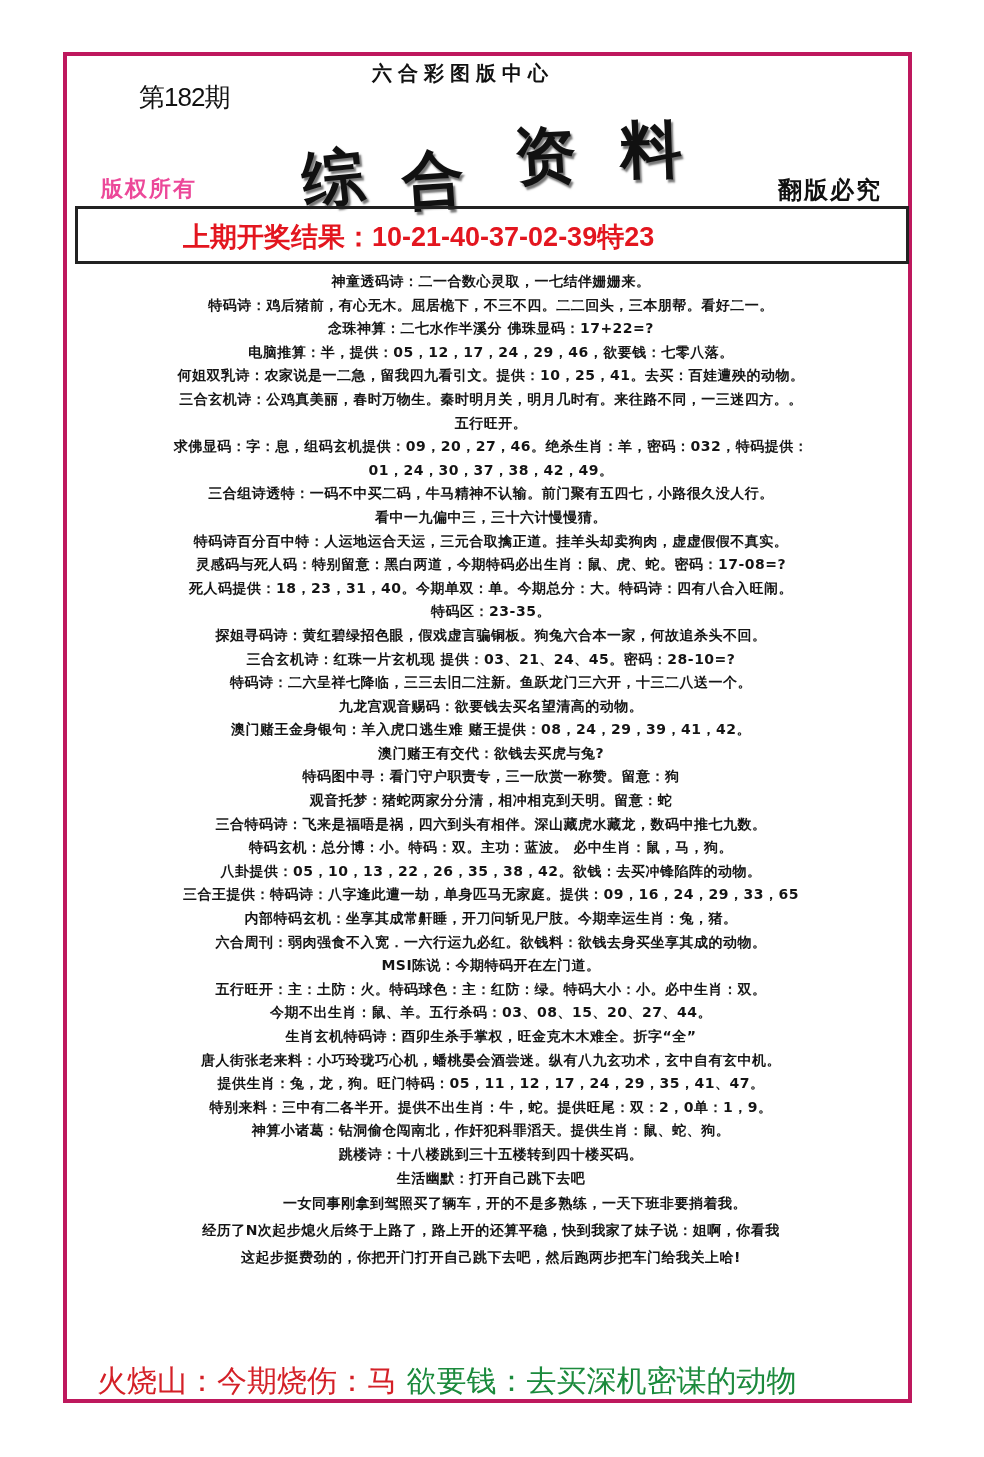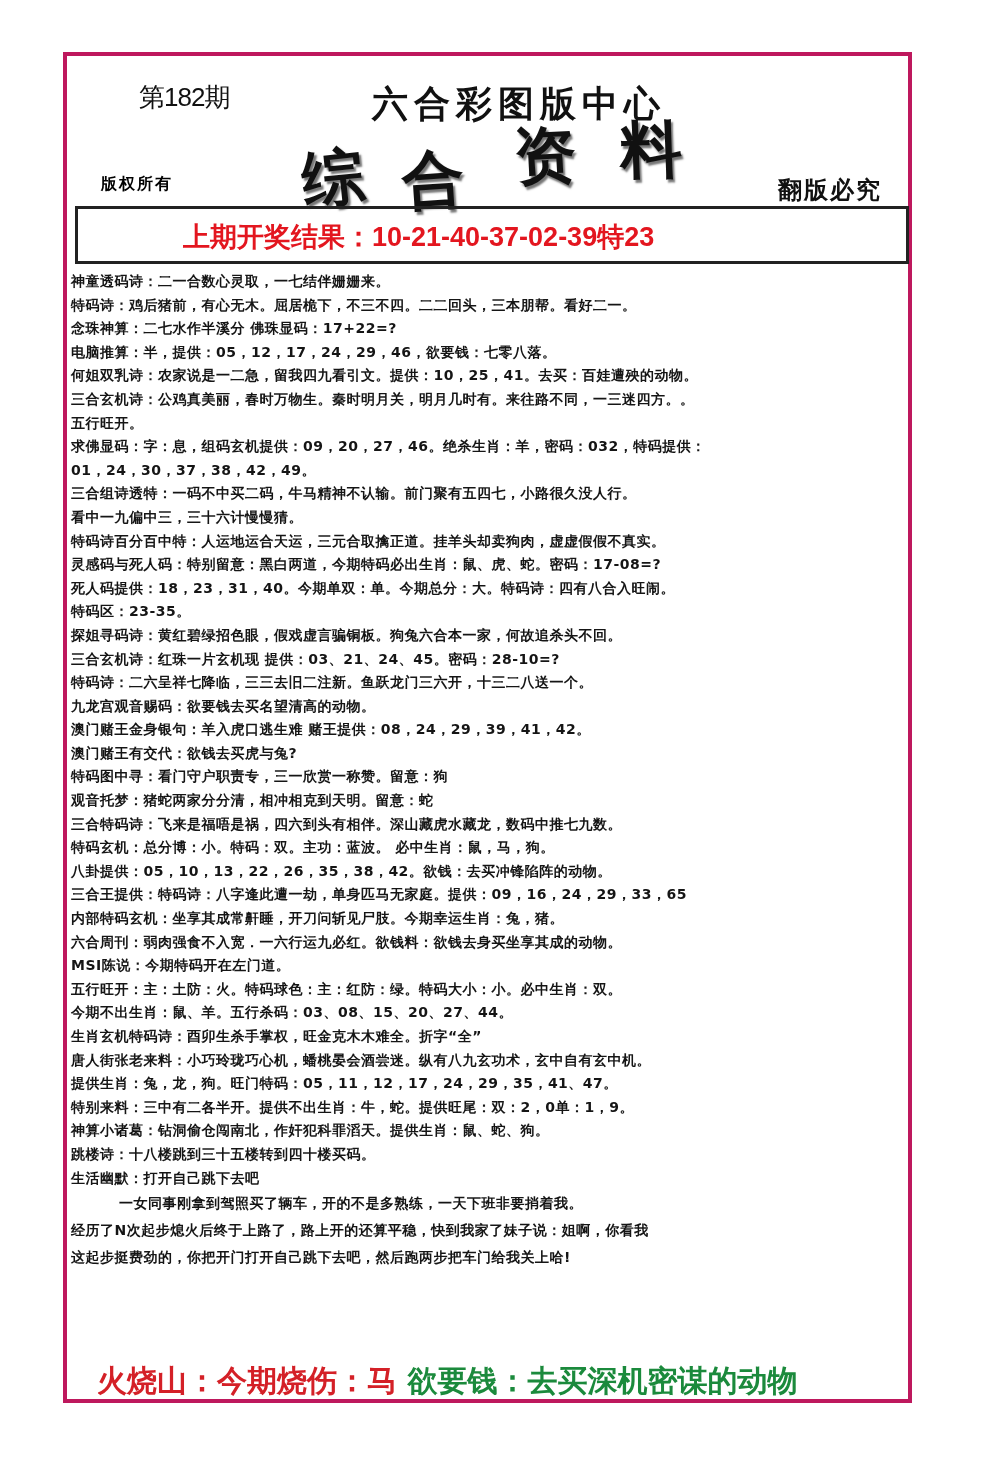--- a/index.html
+++ b/index.html
@@ -30,23 +30,23 @@
       left: 72px;
       top: 24px;
       font-family: "Liberation Sans", sans-serif;
       font-size: 26px;
       letter-spacing: -1px;
       color: #111;
     }
     .brand-title {
       position: absolute;
       left: 305px;
-      top: 24px;
-      font-family: "DejaVu Serif", serif;
-      font-size: 36px;
+      top: 4px;
+      font-family: "DejaVu Serif", serif;
+      font-size: 20px;
       font-weight: bold;
       letter-spacing: 6px;
       color: #111;
     }
     .big-title {
       position: absolute;
       left: 235px;
       top: 56px;
       width: 420px;
       height: 90px;
@@ -61,23 +61,23 @@
     }
     .big-title .c1 { left: 0px;   top: 24px; transform: rotate(-6deg); }
     .big-title .c2 { left: 100px; top: 26px; transform: rotate(-4deg); }
     .big-title .c3 { left: 212px; top: 2px;  transform: rotate(-3deg); }
     .big-title .c4 { left: 318px; top: -4px; transform: rotate(-2deg); }
     .copyright-left {
       position: absolute;
       left: 34px;
       top: 118px;
       font-family: "DejaVu Serif", serif;
-      font-size: 16px;
-      font-weight: bold;
-      color: #000000;
+      font-size: 22px;
+      font-weight: bold;
+      color: #ec4899;
       letter-spacing: 2px;
       text-align: center;
     }
     .copyright-right {
       position: absolute;
       right: 26px;
       top: 118px;
       font-family: "DejaVu Serif", serif;
       font-size: 24px;
       font-weight: bold;
@@ -111,34 +111,35 @@
     }
     .line {
       height: 23.6px;
       line-height: 23.6px;
       font-size: 14px;
       white-space: nowrap;
       font-family: "DejaVu Sans", sans-serif;
       color: #151515;
       font-weight: bold;
       letter-spacing: 0.5px;
+      text-align: center;
     }
     .line.indent {
       padding-left: 48px;
     }
     .line.tall {
       height: 27px;
       line-height: 27px;
     }
     .footer {
       position: absolute;
       left: 30px;
       top: 1305px;
       font-family: "DejaVu Serif", serif;
-      font-weight: bold;
+      font-weight: normal;
       font-size: 30px;
       white-space: nowrap;
       letter-spacing: 0px;
     }
     .footer .red { color: #d42027; }
     .footer .green { color: #1b8a3c; }
   </style>
 </head>
 <body>
 

